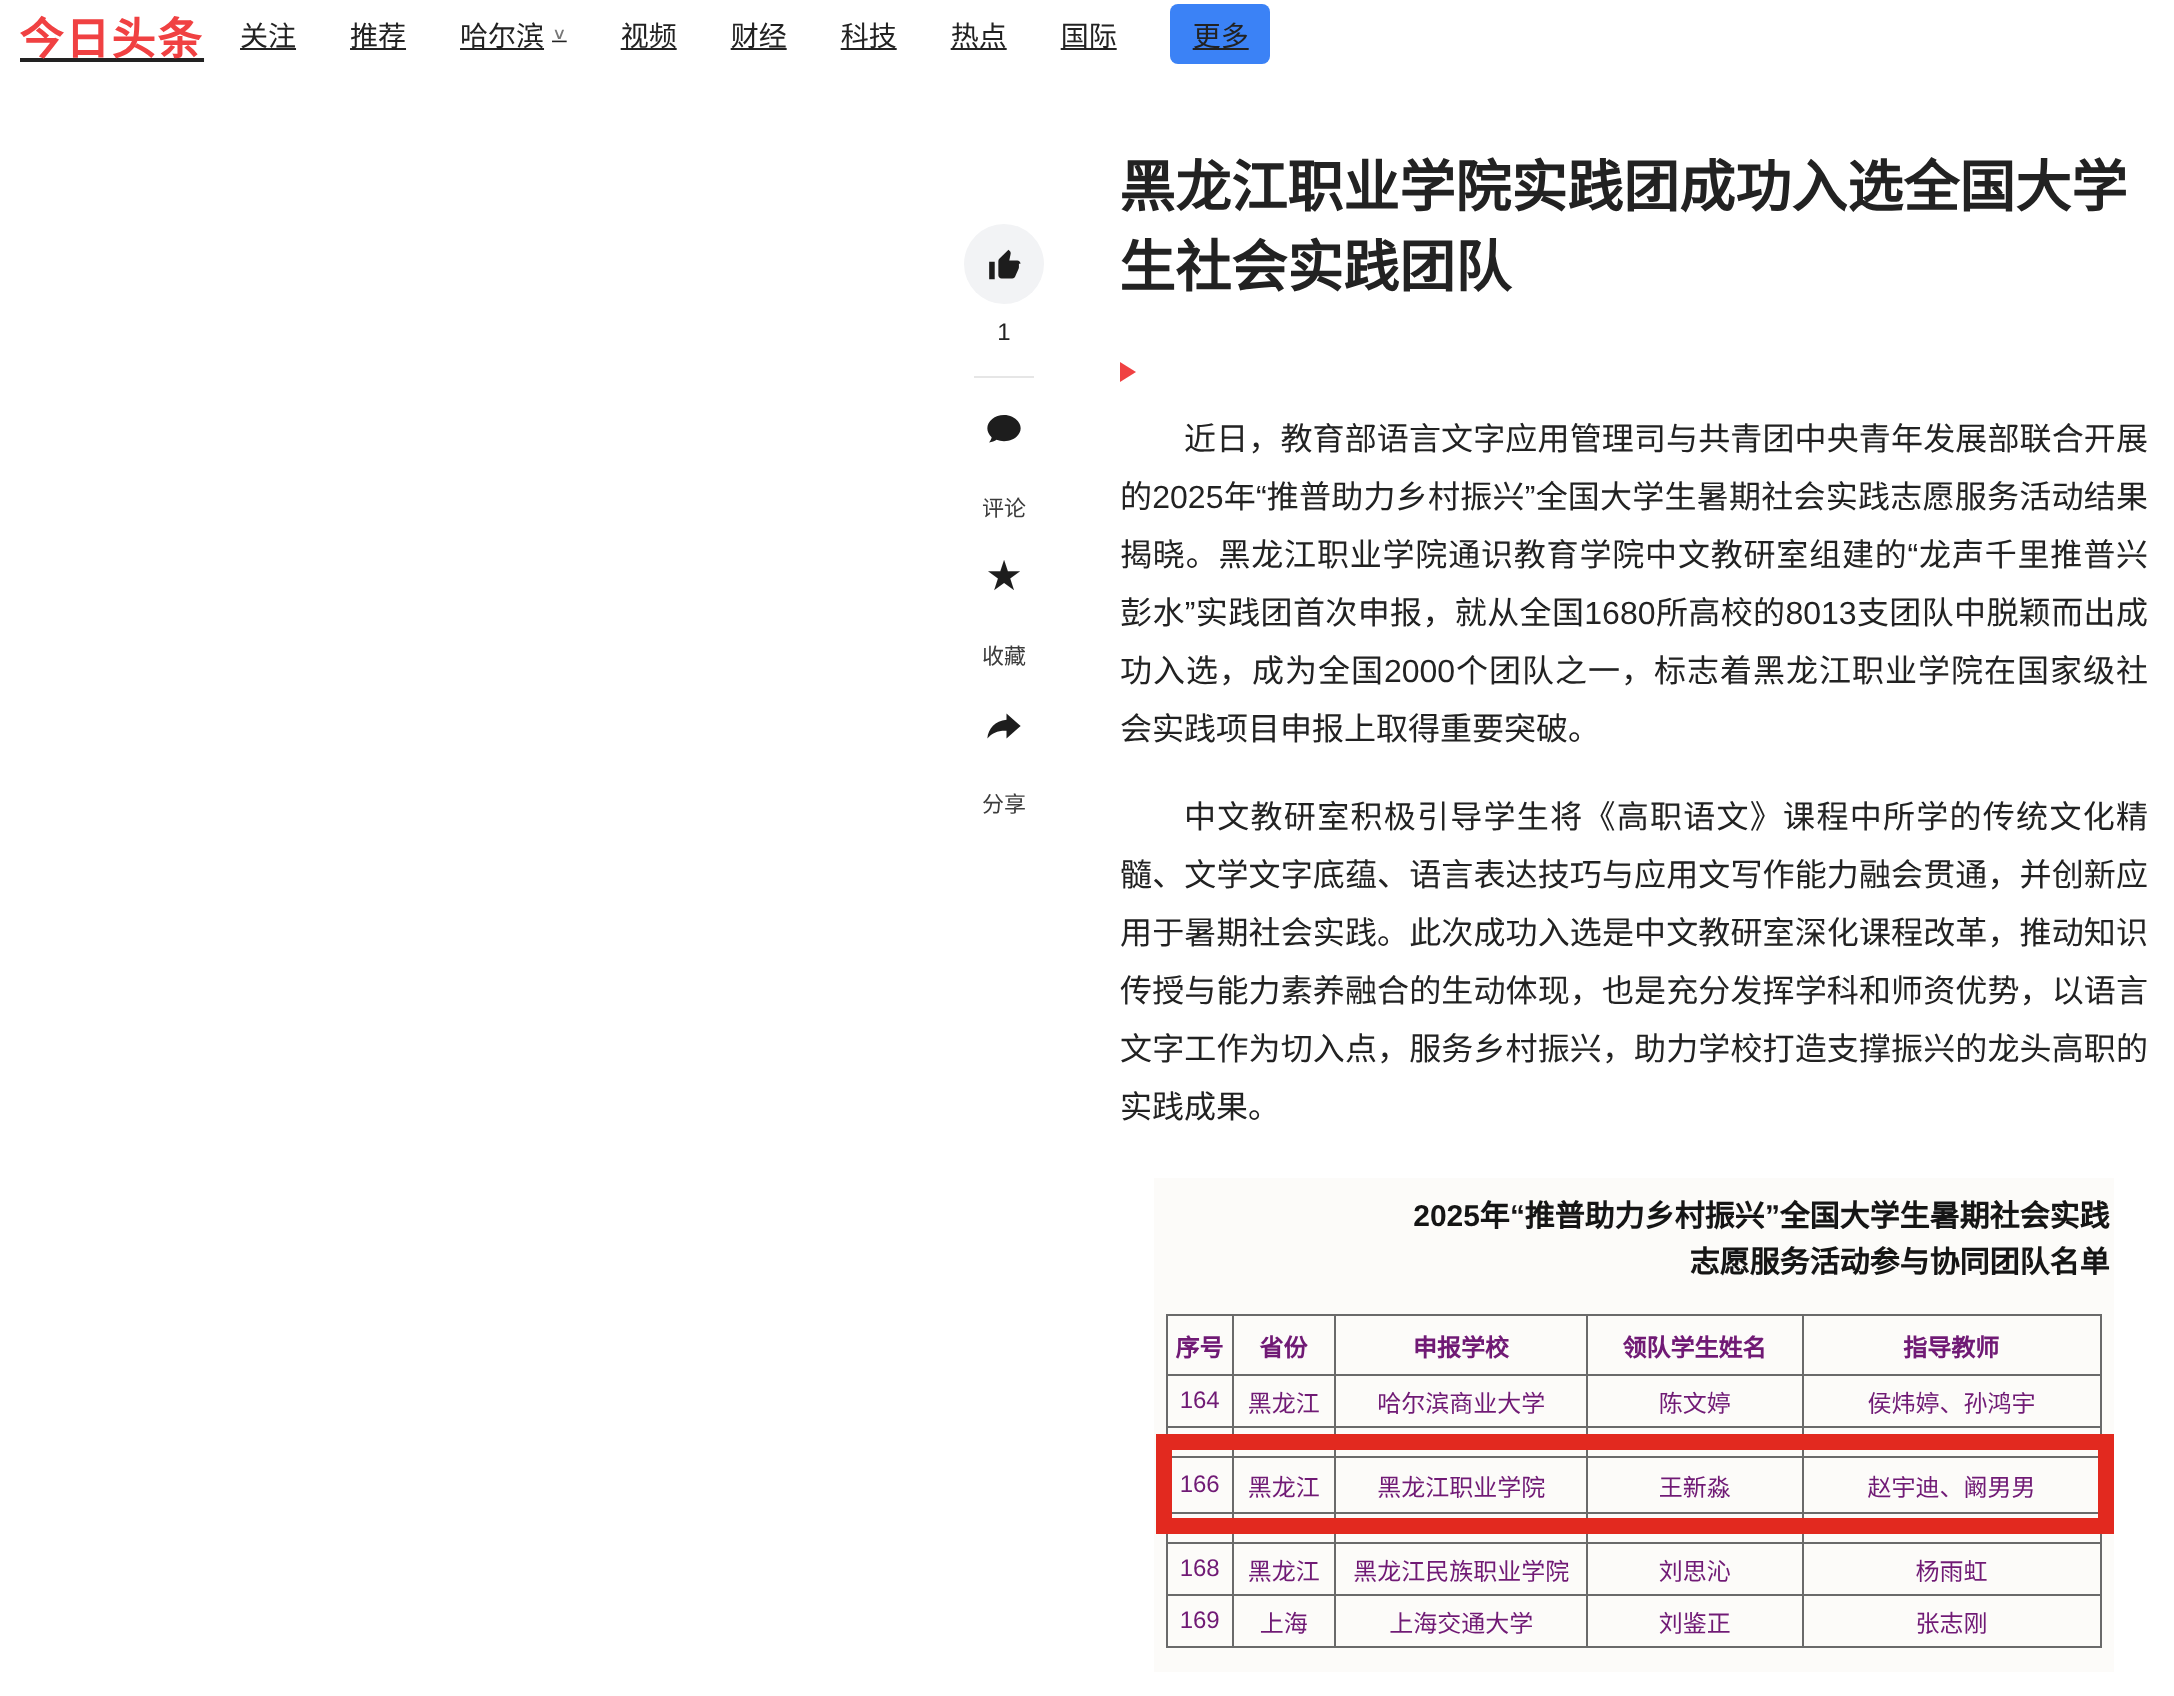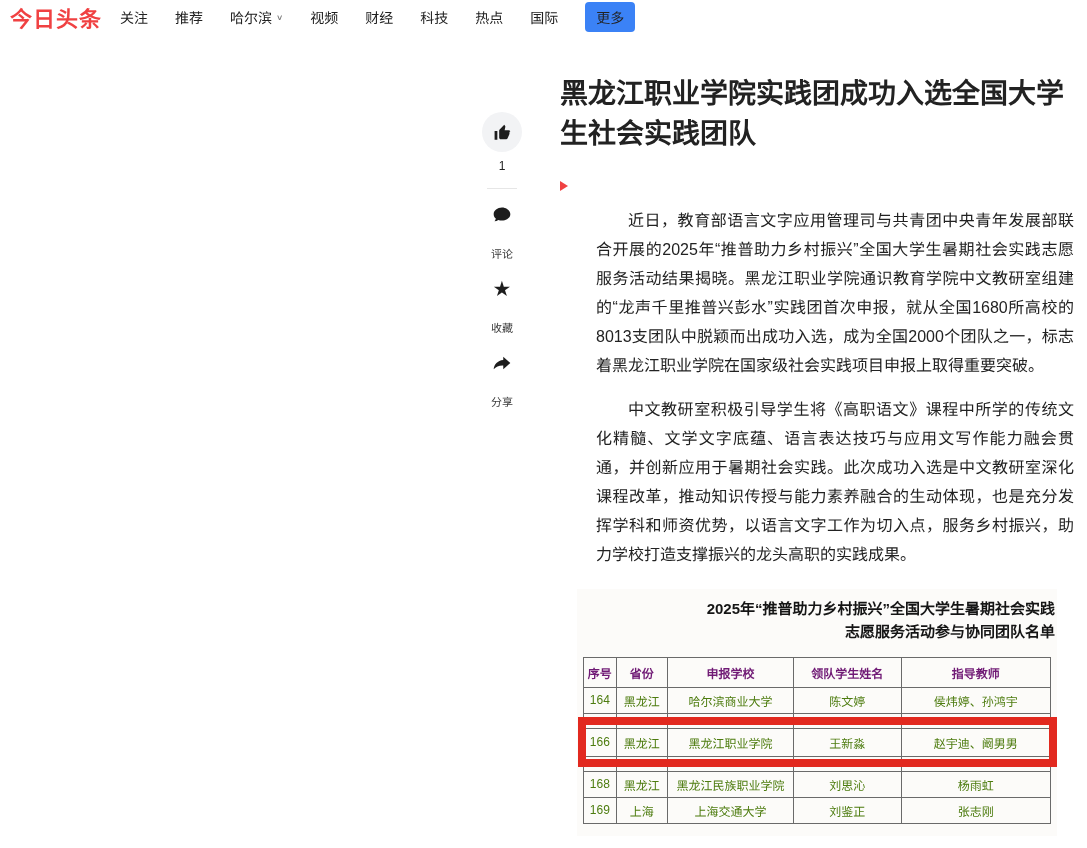--- a/index.html
+++ b/index.html
@@ -1,20 +1,20 @@
 <!DOCTYPE html>
 <html lang="zh-CN"><head>
 <meta charset="utf-8">
 <style>
   * { margin:0; padding:0; box-sizing:border-box; }
   html,body { width:1087px; height:848px; overflow:hidden; background:#fff;
     font-family:"Liberation Sans","DejaVu Sans",sans-serif; color:#222; }
 
   
-  .navbar { display:flex; align-items:center; height:34px; padding-left:10px; background:#fff; }
+  .navbar { display:flex; align-items:center; height:34px; padding-left:10px; background:#fff;text-decoration:underline; }
   .logo { font-size:22px; font-weight:900; color:#f04142; letter-spacing:1px; margin-right:18px; cursor:pointer; }
   .nav-items { display:flex; align-items:center; }
   .nav-item { font-size:14px; color:#222; margin-right:27px; cursor:pointer; white-space:nowrap; display:flex; align-items:center; }
   .nav-item .caret { font-size:10px; color:#777; margin-left:4px; transform:scaleY(.8); }
   .nav-item.pill { background:#3b82f6; border-radius:4px; padding:5px 11px; margin-right:0; }
 
   
   .content { position:relative; }
 
   
@@ -27,28 +27,28 @@
   .rail-btn svg { display:block; }
   .star-glyph { font-size:21px; line-height:20px; color:#1d1d1d; }
 
   
   .article { margin-left:560px; width:514px; padding-top:40px; }
   .title { font-size:28px; font-weight:bold; color:#222; line-height:1.43; }
   .meta { font-size:13px; color:#999; margin-top:15px; }
   .section-header { display:flex; align-items:center; margin-top:27px; }
   .tri { width:0; height:0; border-left:8px solid #f04142; border-top:5px solid transparent; border-bottom:5px solid transparent; margin-right:8px; }
   .section-header .sh-text { font-size:17px; font-weight:bold; color:#222; }
-  .para { font-size:16px; line-height:29px; color:#222; text-align:justify; text-indent:2em; margin-top:15px;margin-left:36px; }
+  .para { font-size:16px; line-height:29px; color:#222; text-align:justify; text-indent:2em; margin-top:15px; }
 
   
   .figure { width:480px; margin:20px auto 0; background:#fcfbf9; padding:8px 2px 12px; }
   .fig-title { text-align:right; font-size:15px; font-weight:bold; color:#151515; line-height:1.55; }
   .table-wrap { position:relative; margin:13px 4px 0; }
   table.doc { width:100%; border-collapse:collapse; table-layout:fixed; }
-  table.doc th, table.doc td { border:1px solid #6a6a6a; text-align:center; font-size:12px; color:#4d7c0f; overflow:hidden; white-space:nowrap; padding:0 2px; }
+  table.doc th, table.doc td { border:1px solid #6a6a6a; text-align:center; font-size:12px; color:#701a75; overflow:hidden; white-space:nowrap; padding:0 2px; }
   table.doc th { height:30px; font-weight:bold; color:#701a75; }
   table.doc td { height:26px; }
   tr.obscured td { height:15px; font-size:9px; color:#b9b6b0; }
   tr.hl td { height:28px; }
   .col-seq { width:7%; } .col-prov { width:11%; } .col-school { width:27%; } .col-student { width:23%; } .col-teacher { width:32%; }
   .hl-box { position:absolute; left:-5px; right:-6px; top:60px; height:50px; border:8px solid #e2291f; pointer-events:none; }
 
 </style>
 </head>
 <body>

